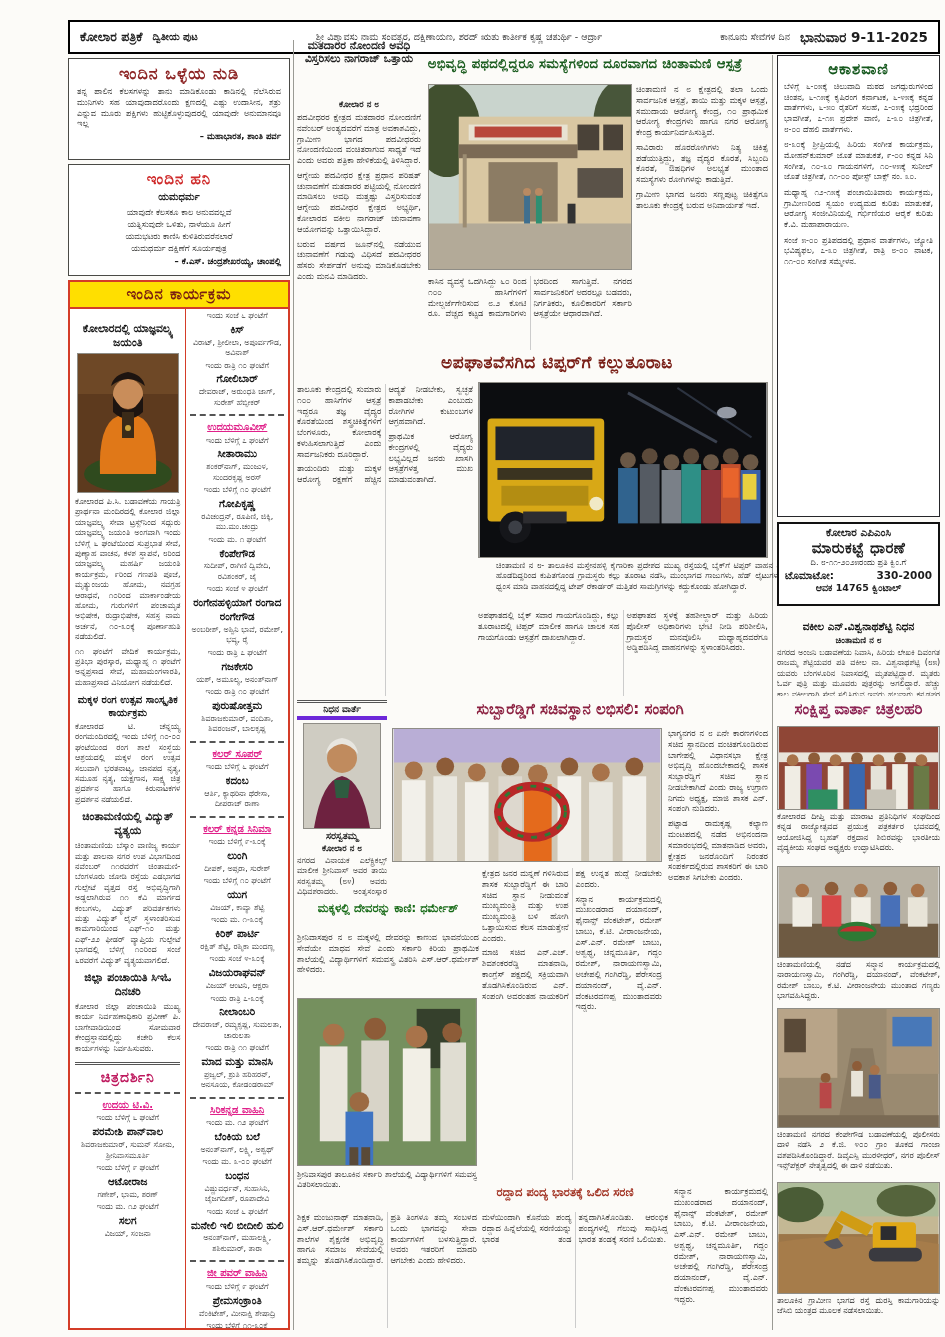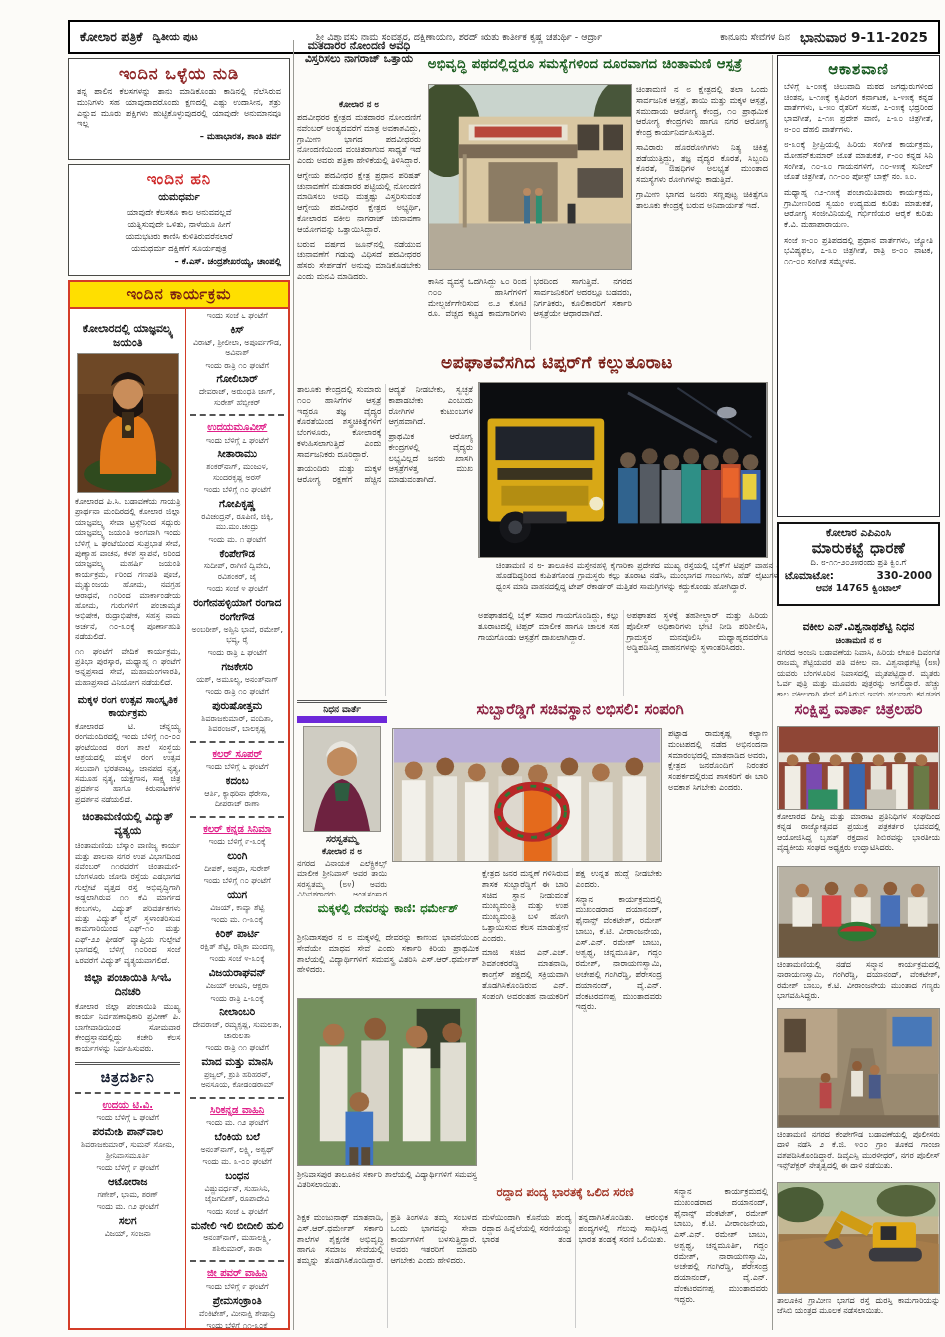--- a/index.html
+++ b/index.html
@@ -31,21 +31,21 @@
   #prog-left{width:53%;padding:8px 5px;overflow:hidden;}
   #prog-right{width:47%;border-left:1.5px solid #d43c28;padding:0 4px;overflow:hidden;text-align:center;}
   .sub-head{font-weight:bold;font-size:10.8px;text-align:center;line-height:1.3;margin:5px 0 3px;color:#141414;}
   .bp{font-size:8px;line-height:1.3;text-align:justify;margin:0 0 4px;color:#2c2c2a;}
   .cin{line-height:1.35;}
   .cin.time{font-size:7.9px;color:#333;margin-top:2px;}
   .cin.title{font-size:10.3px;font-weight:bold;color:#111;margin:1px 0;}
   .cin.cast{font-size:7.8px;color:#333;}
   .cin.channel{font-size:10px;font-weight:bold;color:#e0218a;text-decoration:underline;
                margin:6px 0 2px;padding-top:4px;border-top:2px dashed #555;}
-  .t-chitra{color:#0f172a;font-size:14px;font-weight:bold;text-align:center;
+  .t-chitra{color:#be185d;font-size:14px;font-weight:bold;text-align:center;
             border-top:3px double #555;margin-top:8px;padding-top:4px;letter-spacing:1px;}
   
   .hl{font-weight:bold;text-align:center;line-height:1.2;}
   #hl-main{font-size:13.2px;color:#1a5c1e;white-space:nowrap;letter-spacing:.3px;}
   #hl-voter{font-size:10.8px;color:#1e1e1e;}
   #hl-tipper{font-size:17px;color:#7a2018;letter-spacing:.5px;}
   #hl-sampangi{font-size:15px;color:#8b2040;}
   #hl-kids{font-size:11.5px;color:#166a16;}
   #hl-sports{font-size:11.5px;color:#a03020;white-space:nowrap;}
   #hl-advocate{font-size:10.5px;color:#111;}
@@ -59,21 +59,21 @@
   #akash{border:1.5px solid #26262a;background:#fff;padding:3px 6px;overflow:hidden;}
   .t-akash{color:#14571c;font-size:15px;font-weight:bold;text-align:center;letter-spacing:1px;margin:1px 0 3px;}
   .radio-line{font-size:8.1px;line-height:1.32;text-align:justify;margin:0 0 5px;color:#2c2c2a;}
   #market{border:2.5px solid #111;background:#fff;padding:2px 6px;text-align:center;overflow:hidden;}
   .mk1{font-size:10.5px;font-weight:bold;}
   .mk2{font-size:15px;font-weight:bold;letter-spacing:.5px;}
   .mk3{font-size:8.2px;margin-top:0;}
   .mkrow{display:flex;justify-content:space-between;font-weight:bold;font-size:10.5px;margin-top:1px;}
   .mk5{font-size:9.5px;font-weight:bold;}
   .obit-name{font-size:9.5px;font-weight:bold;text-align:center;margin-top:1px;}
-  .obit-title{font-size:9px;font-weight:bold;text-align:center;border-top:3px double #555;border-bottom:7px solid #6d28d9;padding:1px 0;}
+  .obit-title{font-size:9px;font-weight:bold;text-align:center;border-top:3px double #555;border-bottom:4px solid #6d28d9;padding:1px 0;}
 </style>
 </head>
 <body>
 
 <div id="page">
 
   <header id="masthead" class="abs" style="left:68px;top:20px;width:872px;height:34px;">
     <span class="mh-paper">ಕೋಲಾರ ಪತ್ರಿಕೆ</span>
     <span class="mh-page">ದ್ವಿತೀಯ ಪುಟ</span>
     <span class="mh-pan">ಶ್ರೀ ವಿಶ್ವಾವಸು ನಾಮ ಸಂವತ್ಸರ, ದಕ್ಷಿಣಾಯಣ, ಶರದ್ ಋತು ಕಾರ್ತೀಕ ಕೃಷ್ಣ ಚತುರ್ಥಿ - ಆರ್ದ್ರಾ</span>
@@ -349,20 +349,21 @@
           <rect x="198" y="54" width="24" height="80" fill="#e9e7df"></rect>
         <circle cx="244" cy="38" r="9" fill="#8d5c38"></circle>
           <rect x="232" y="48" width="24" height="86" fill="#f2f0ea"></rect>
       </g>
       <ellipse cx="140" cy="84" rx="34" ry="26" fill="none" stroke="#b82828" stroke-width="9"></ellipse>
       <ellipse cx="140" cy="84" rx="34" ry="26" fill="none" stroke="#2e7a34" stroke-width="3" stroke-dasharray="6 8"></ellipse>
     </svg>
   </figure>
 
   <section class="abs" style="left:668px;top:728px;width:100px;height:448px;overflow:hidden;">
+    <p class="bp" style="font-size:8.3px;">ಭಾಗ್ಯನಗರ ನ ೮ ಏನೇ ಕಾರಣಗಳಿಂದ ಸಚಿವ ಸ್ಥಾನದಿಂದ ವಂಚಿತಗೊಂಡಿರುವ ಬಾಗೇಪಲ್ಲಿ ವಿಧಾನಸಭಾ ಕ್ಷೇತ್ರ ಅಭಿವೃದ್ಧಿ ಹೊಂದಬೇಕಾದಲ್ಲಿ ಶಾಸಕ ಸುಬ್ಬಾರೆಡ್ಡಿಗೆ ಸಚಿವ ಸ್ಥಾನ ನೀಡಬೇಕಾಗಿದೆ ಎಂದು ರಾಜ್ಯ ಉಗ್ರಾಣ ನಿಗಮ ಅಧ್ಯಕ್ಷ, ಮಾಜಿ ಶಾಸಕ ಎನ್. ಸಂಪಂಗಿ ನುಡಿದರು.</p>
     <p class="bp" style="font-size:8.3px;">ಪಟ್ಟಾಡ ರಾಮಕೃಷ್ಣ ಕಲ್ಯಾಣ ಮಂಟಪದಲ್ಲಿ ನಡೆದ ಅಭಿನಂದನಾ ಸಮಾರಂಭದಲ್ಲಿ ಮಾತನಾಡಿದ ಅವರು, ಕ್ಷೇತ್ರದ ಜನರೊಂದಿಗೆ ನಿರಂತರ ಸಂಪರ್ಕದಲ್ಲಿರುವ ಶಾಸಕರಿಗೆ ಈ ಬಾರಿ ಅವಕಾಶ ಸಿಗಬೇಕು ಎಂದರು.</p>
   </section>
   <section class="abs cols2" style="left:482px;top:868px;width:180px;height:312px;overflow:hidden;">
     <p class="bp" style="font-size:8.3px;">ಕ್ಷೇತ್ರದ ಜನರ ಮನ್ನಣೆ ಗಳಿಸಿರುವ ಶಾಸಕ ಸುಬ್ಬಾರೆಡ್ಡಿಗೆ ಈ ಬಾರಿ ಸಚಿವ ಸ್ಥಾನ ನೀಡುವಂತೆ ಮುಖ್ಯಮಂತ್ರಿ ಮತ್ತು ಉಪ ಮುಖ್ಯಮಂತ್ರಿ ಬಳಿ ಹೋಗಿ ಒತ್ತಾಯಿಸುವ ಕೆಲಸ ಮಾಡುತ್ತೇನೆ ಎಂದರು.</p>
     <p class="bp" style="font-size:8.3px;">ಮಾಜಿ ಸಚಿವ ಎನ್.ಎಚ್. ಶಿವಶಂಕರರೆಡ್ಡಿ ಮಾತನಾಡಿ, ಕಾಂಗ್ರೆಸ್ ಪಕ್ಷದಲ್ಲಿ ಸಕ್ರಿಯವಾಗಿ ತೊಡಗಿಸಿಕೊಂಡಿರುವ ಎನ್. ಸಂಪಂಗಿ ಅವರಂತಹ ನಾಯಕರಿಗೆ ಪಕ್ಷ ಉನ್ನತ ಹುದ್ದೆ ನೀಡಬೇಕು ಎಂದರು.</p>
     <p class="bp" style="font-size:8.3px;">ಸನ್ಮಾನ ಕಾರ್ಯಕ್ರಮದಲ್ಲಿ ಮುಖಂಡರಾದ ದಯಾನಂದ್, ಫೈನಾನ್ಸ್ ವೆಂಕಟೇಶ್, ರಮೇಶ್ ಬಾಬು, ಕೆ.ಟಿ. ವೀರಾಂಜನೇಯ, ಎಸ್.ಎನ್. ರಮೇಶ್ ಬಾಬು, ಅಶ್ವಥ್ಥ, ಚನ್ನಮೂರ್ತಿ, ಗದ್ದಂ ರಮೇಶ್, ನಾರಾಯಣಸ್ವಾಮಿ, ಅಚೇಪಲ್ಲಿ ಗಂಗಿರೆಡ್ಡಿ, ಪೆರೇಸಂದ್ರ ದಯಾನಂದ್, ವೈ.ಎನ್. ವೆಂಕಟರವಣಪ್ಪ ಮುಂತಾದವರು ಇದ್ದರು.</p>
   </section>
 
   <div class="abs hl" id="hl-kids" style="left:297px;top:902px;width:182px;">ಮಕ್ಕಳಲ್ಲಿ ದೇವರನ್ನು ಕಾಣಿ: ಧರ್ಮೇಶ್</div>
   <section class="abs" style="left:297px;top:932px;width:182px;height:64px;overflow:hidden;">

